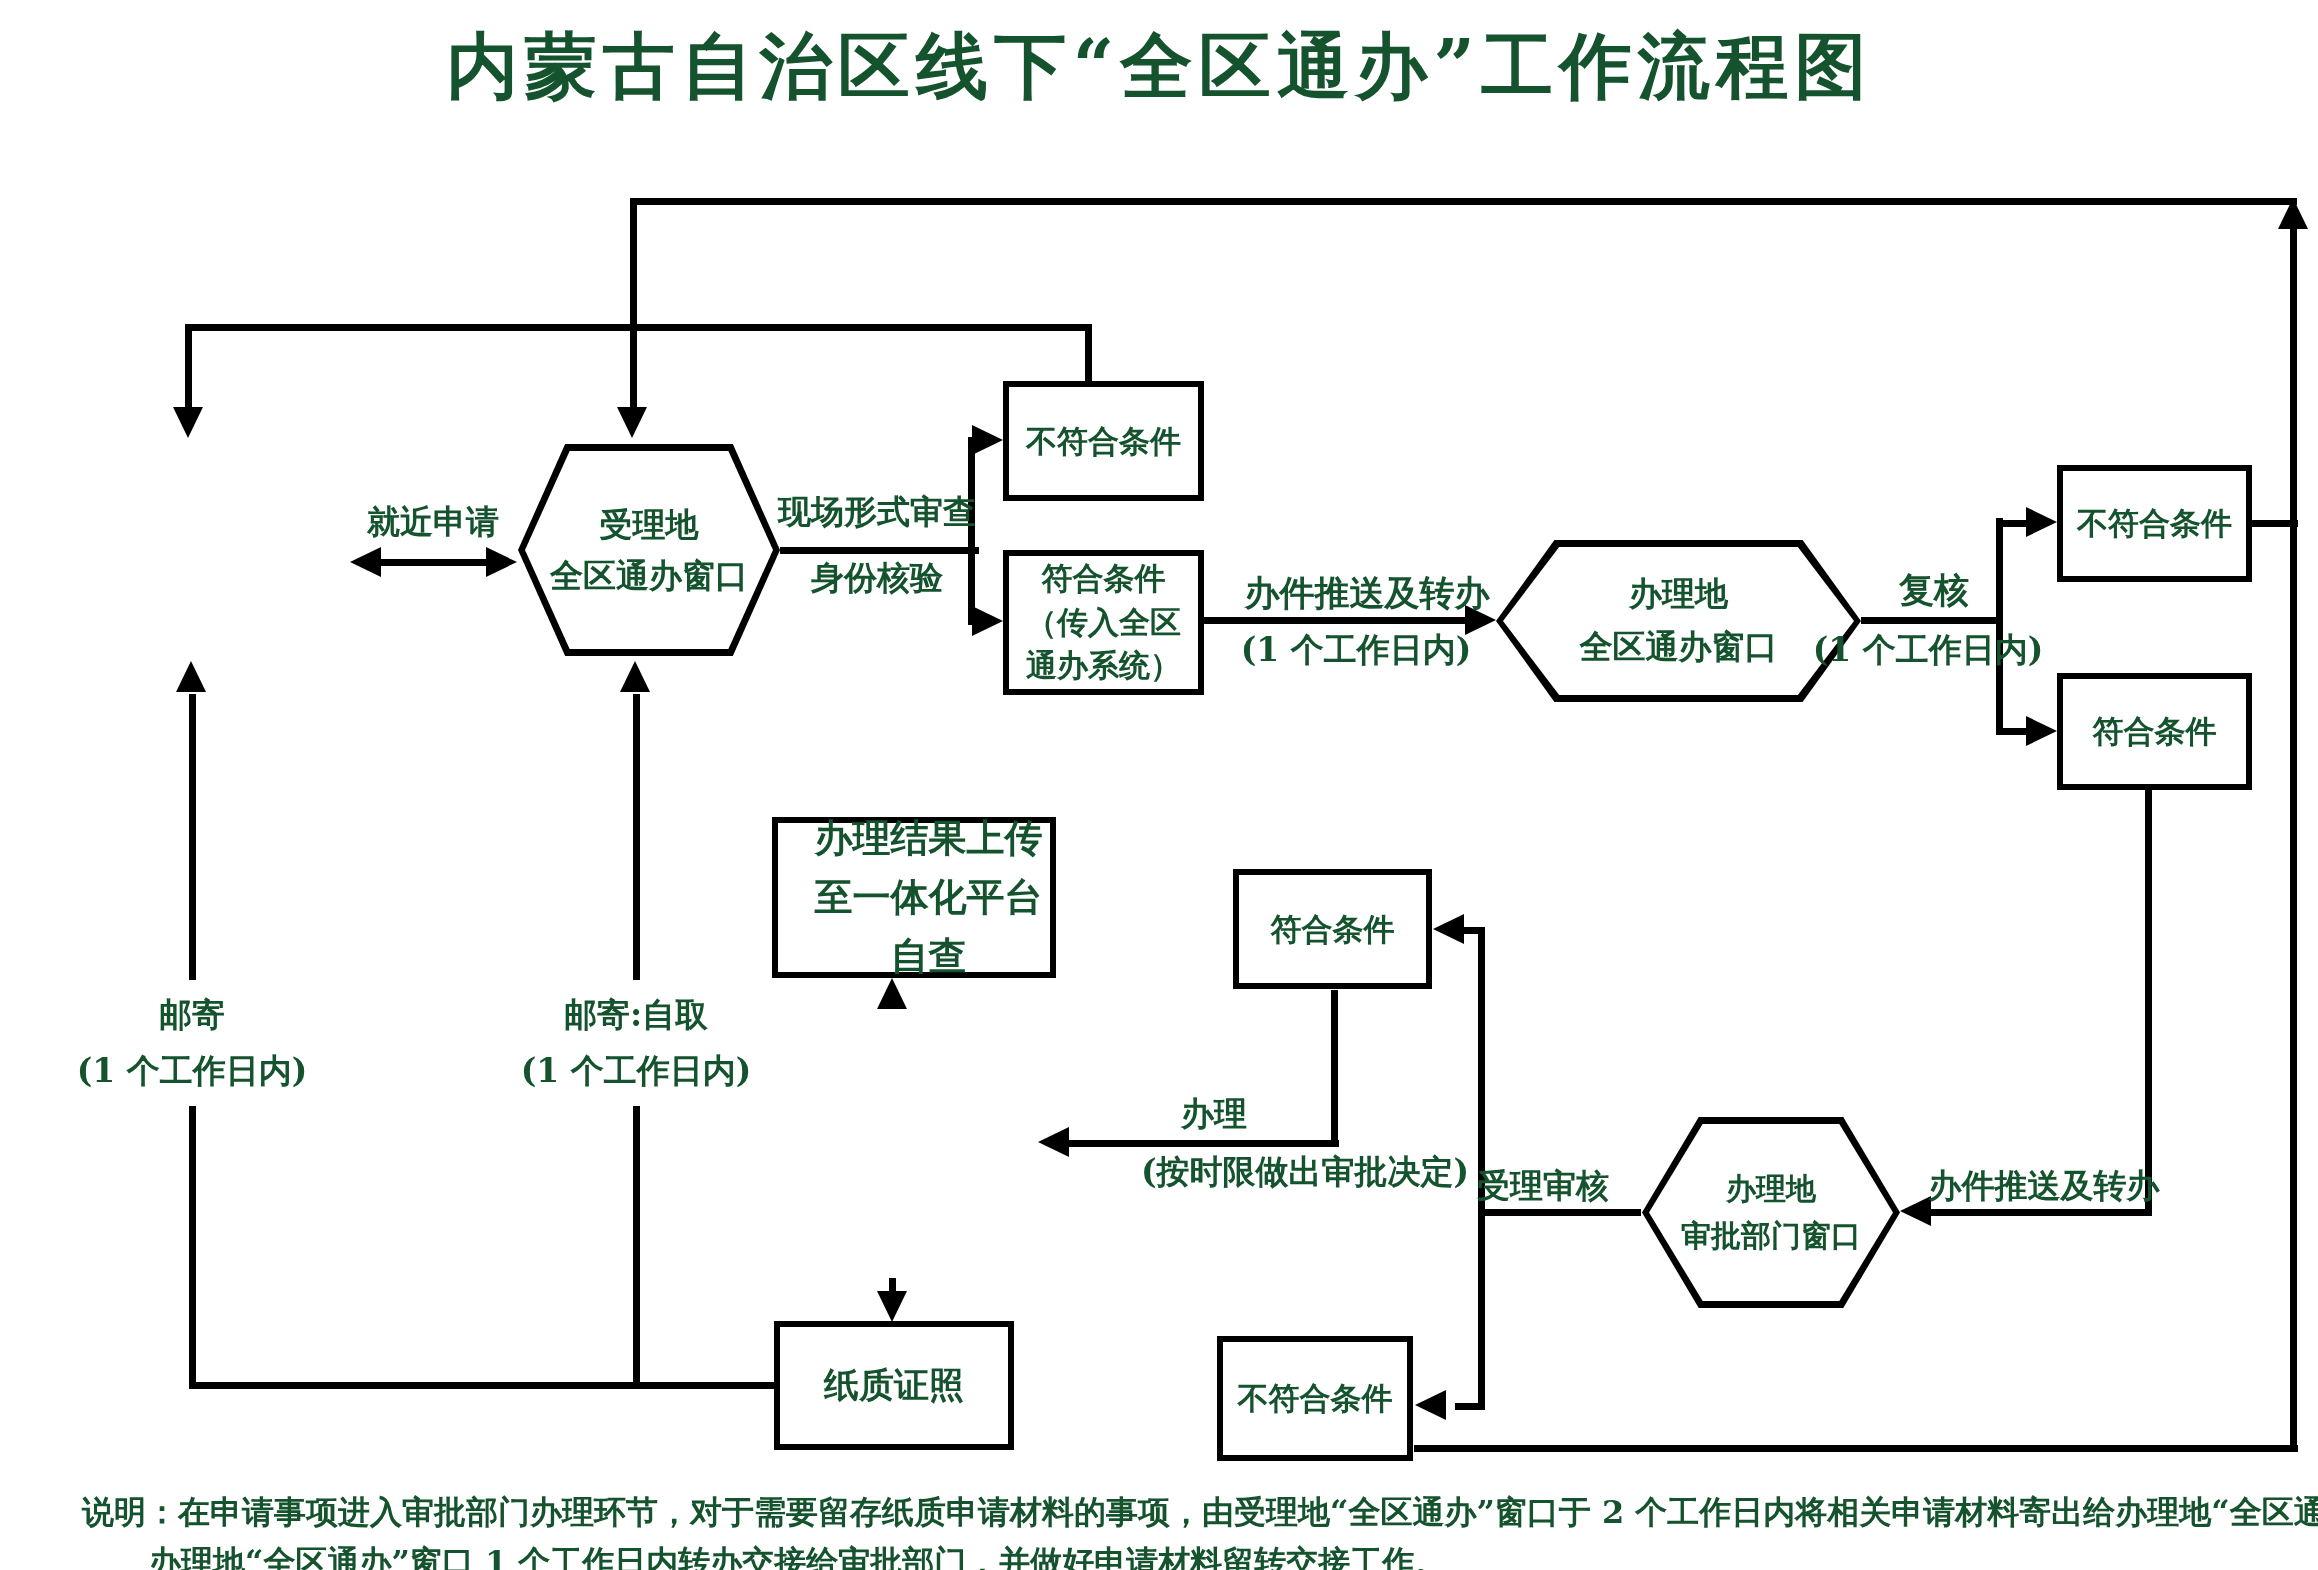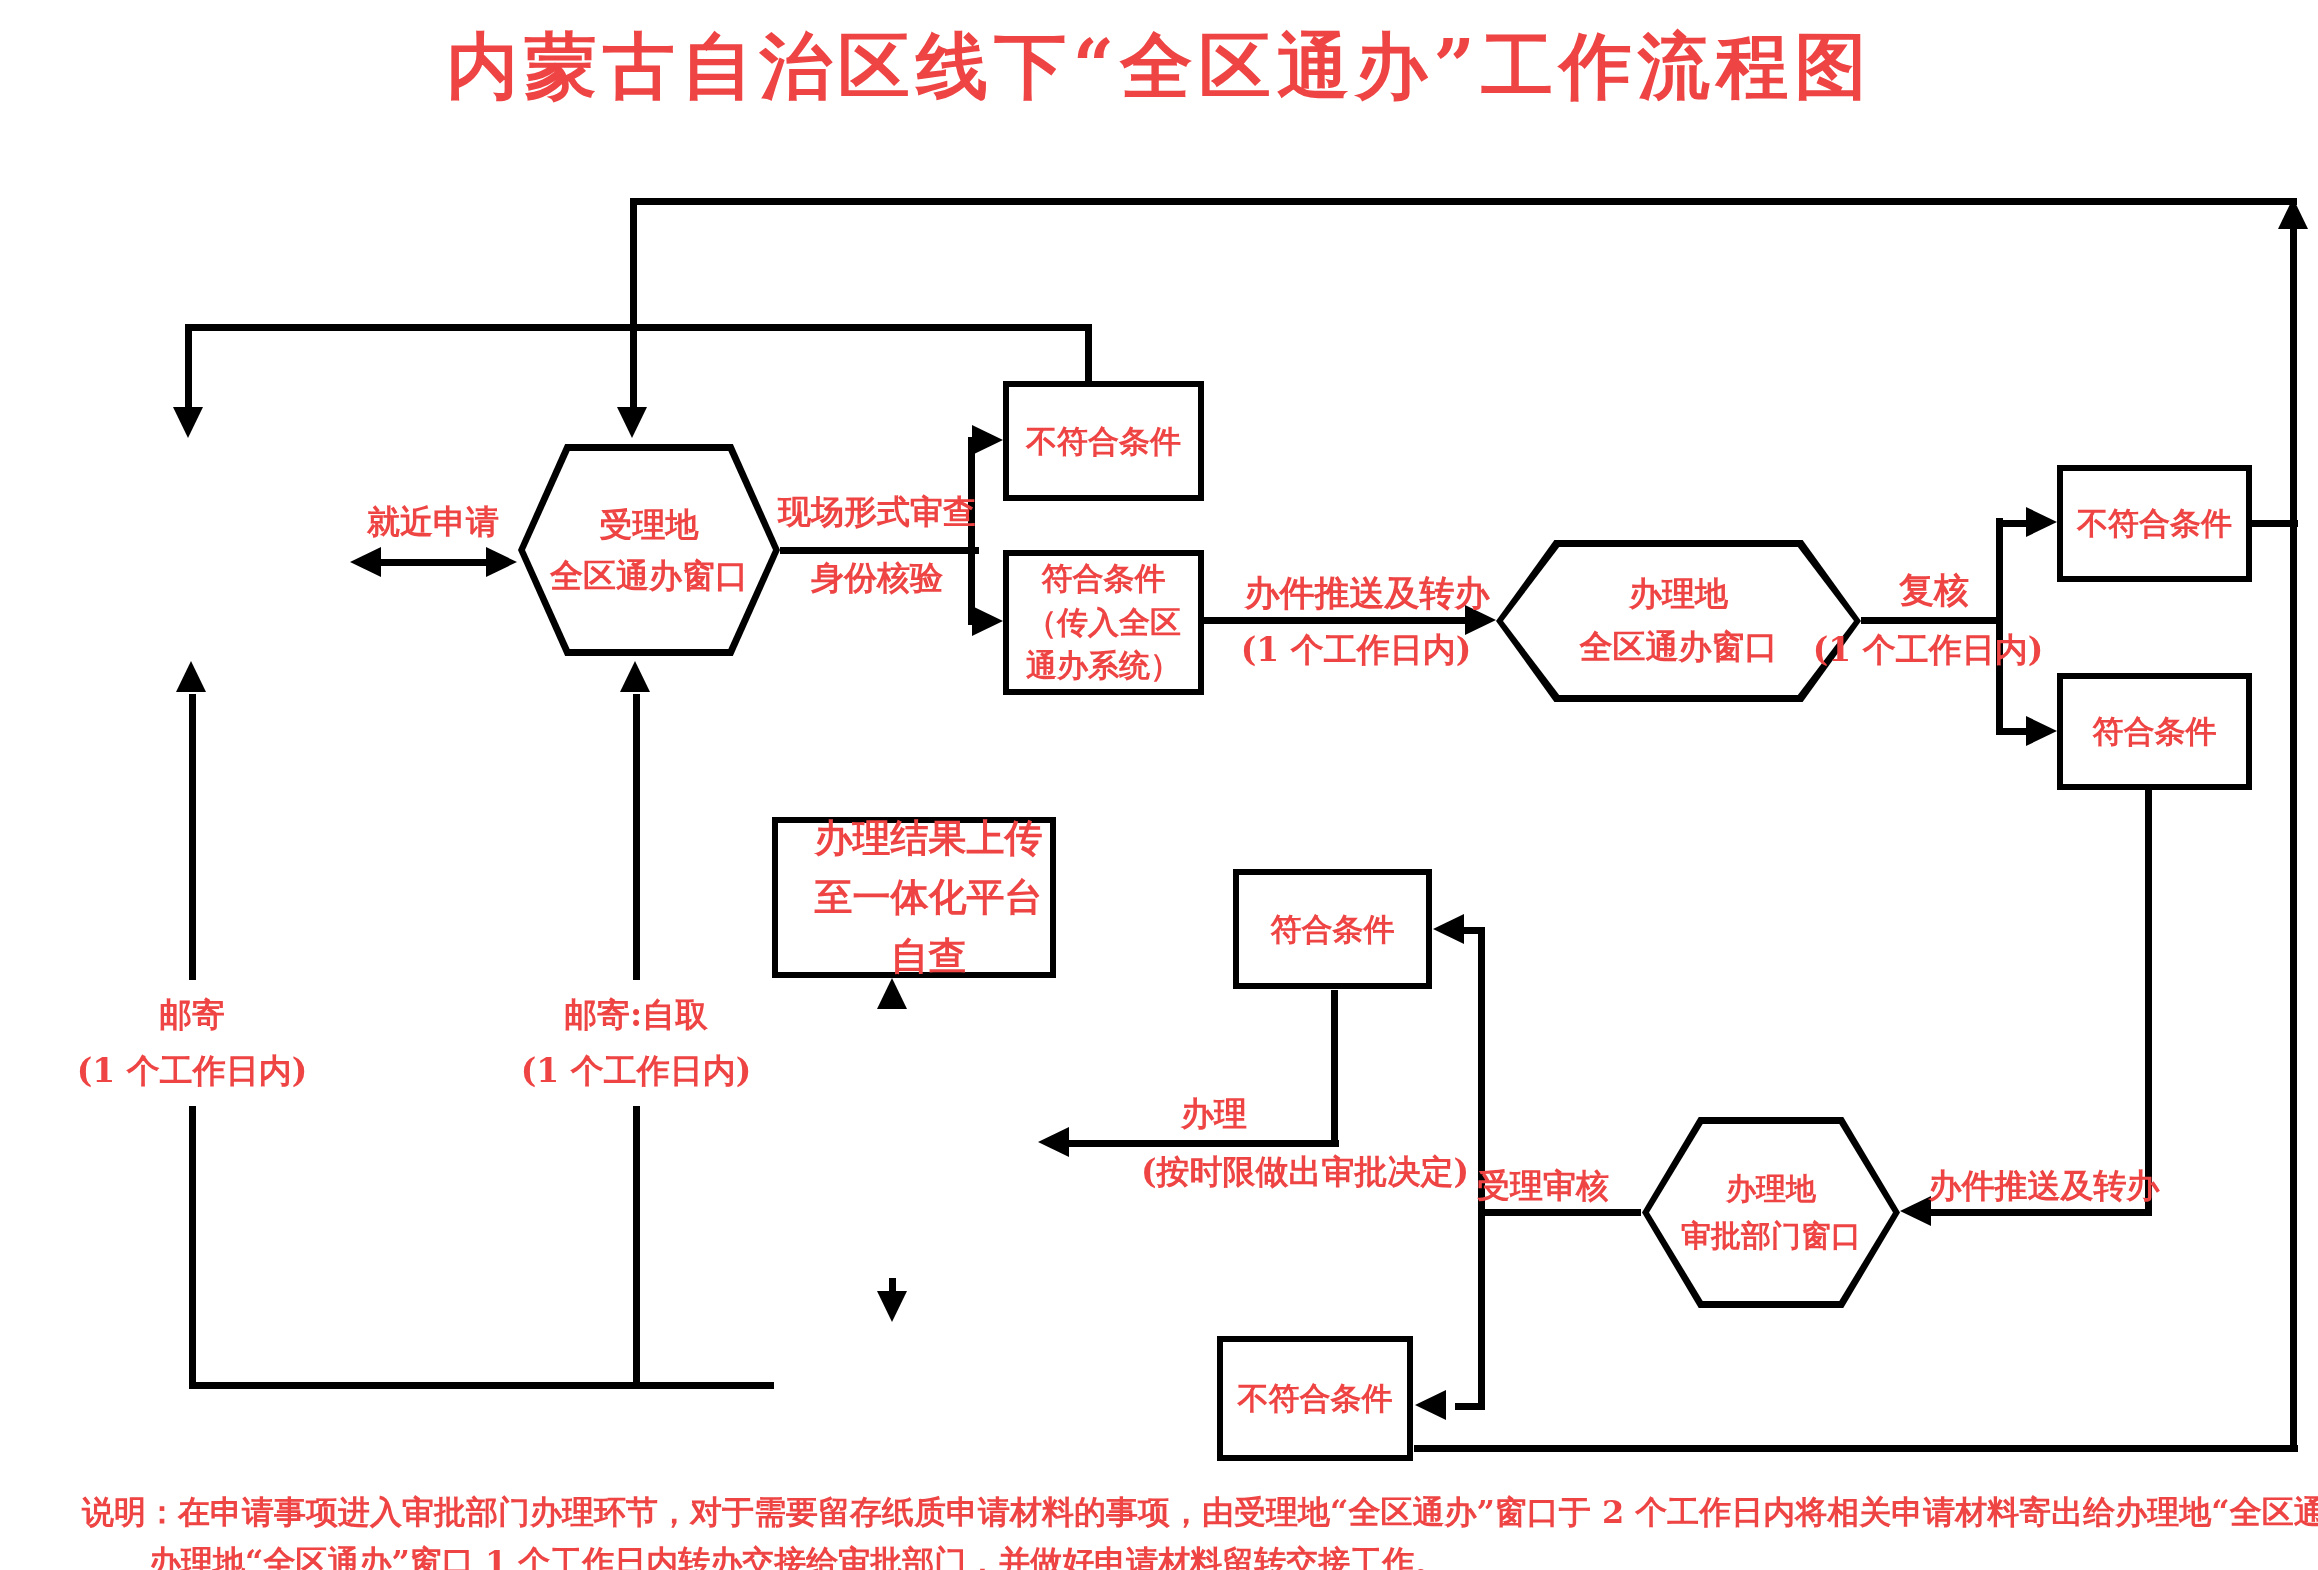--- a/index.html
+++ b/index.html
@@ -1,17 +1,17 @@
 <!DOCTYPE html>
 <html style="font-size:12.6px"><head>
 <meta charset="utf-8">
 <style>
   html,body{margin:0;padding:0;background:#ffffff;}
   #canvas{position:relative;width:2319px;height:1571px;background:#ffffff;overflow:hidden;
-          font-family:"DejaVu Serif","Liberation Serif",serif;color:#ef4444;text-decoration:underline;}
+          font-family:"DejaVu Serif","Liberation Serif",serif;color:#14532d;text-decoration:underline;}
   .ln{position:absolute;background:#000;}
   .arr{position:absolute;width:0;height:0;}
   .arr.up{border-left:15.7px solid transparent;border-right:15.7px solid transparent;border-bottom:31px solid #000;}
   .arr.down{border-left:15.7px solid transparent;border-right:15.7px solid transparent;border-top:31px solid #000;}
   .arr.left{border-top:15.7px solid transparent;border-bottom:15.7px solid transparent;border-right:31px solid #000;}
   .arr.right{border-top:15.7px solid transparent;border-bottom:15.7px solid transparent;border-left:31px solid #000;}
   .box{position:absolute;box-sizing:border-box;border:6.3px solid #000;background:#fff;
        display:flex;flex-direction:column;align-items:center;justify-content:center;
        text-align:center;font-size:31px;font-weight:600;line-height:1.45;}
   .hex{position:absolute;}
@@ -148,20 +148,23 @@
   </div>
 
   <div class="box" style="left:1233px;top:869px;width:199px;height:120px;">
     <span>符合条件</span>
   </div>
 
   <div class="box" style="left:1217px;top:1336px;width:196px;height:125px;">
     <span>不符合条件</span>
   </div>
 
+  <div class="box" style="left:774px;top:1321px;width:240px;height:129px;font-size:35px;">
+    <span>纸质证照</span>
+  </div>
 
 
   <div class="lbl c" style="left:433px;top:500px;">就近申请</div>
   <div class="lbl c" style="left:877px;top:490px;">现场形式审查</div>
   <div class="lbl c" style="left:877px;top:556px;">身份核验</div>
   <div class="lbl c" style="left:1367px;top:570px;font-size:35px;">办件推送及转办</div>
   <div class="lbl c" style="left:1356px;top:628px;">(1 个工作日内)</div>
   <div class="lbl c" style="left:1934px;top:567px;font-size:35px;">复核</div>
   <div class="lbl c" style="left:1928px;top:628px;">(1 个工作日内)</div>
   <div class="lbl c" style="left:1214px;top:1092px;">办理</div>

